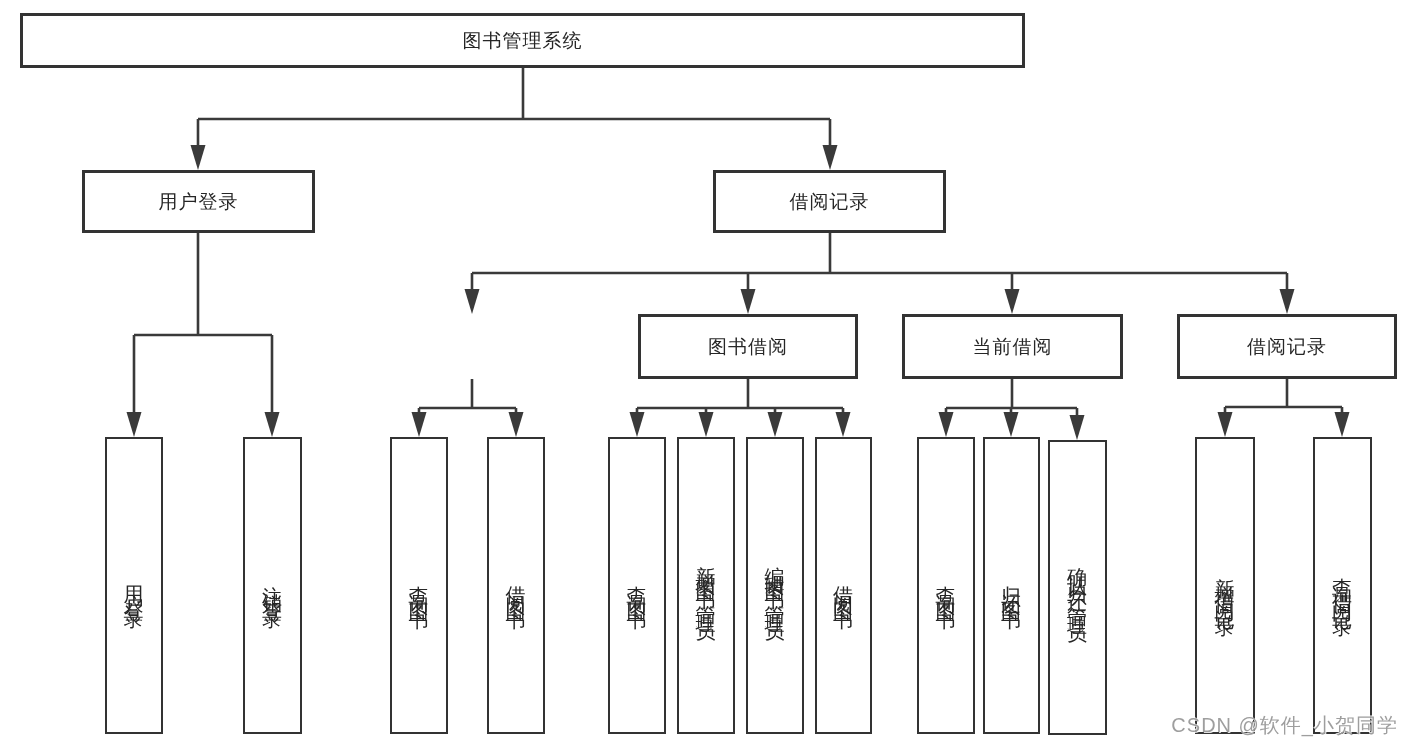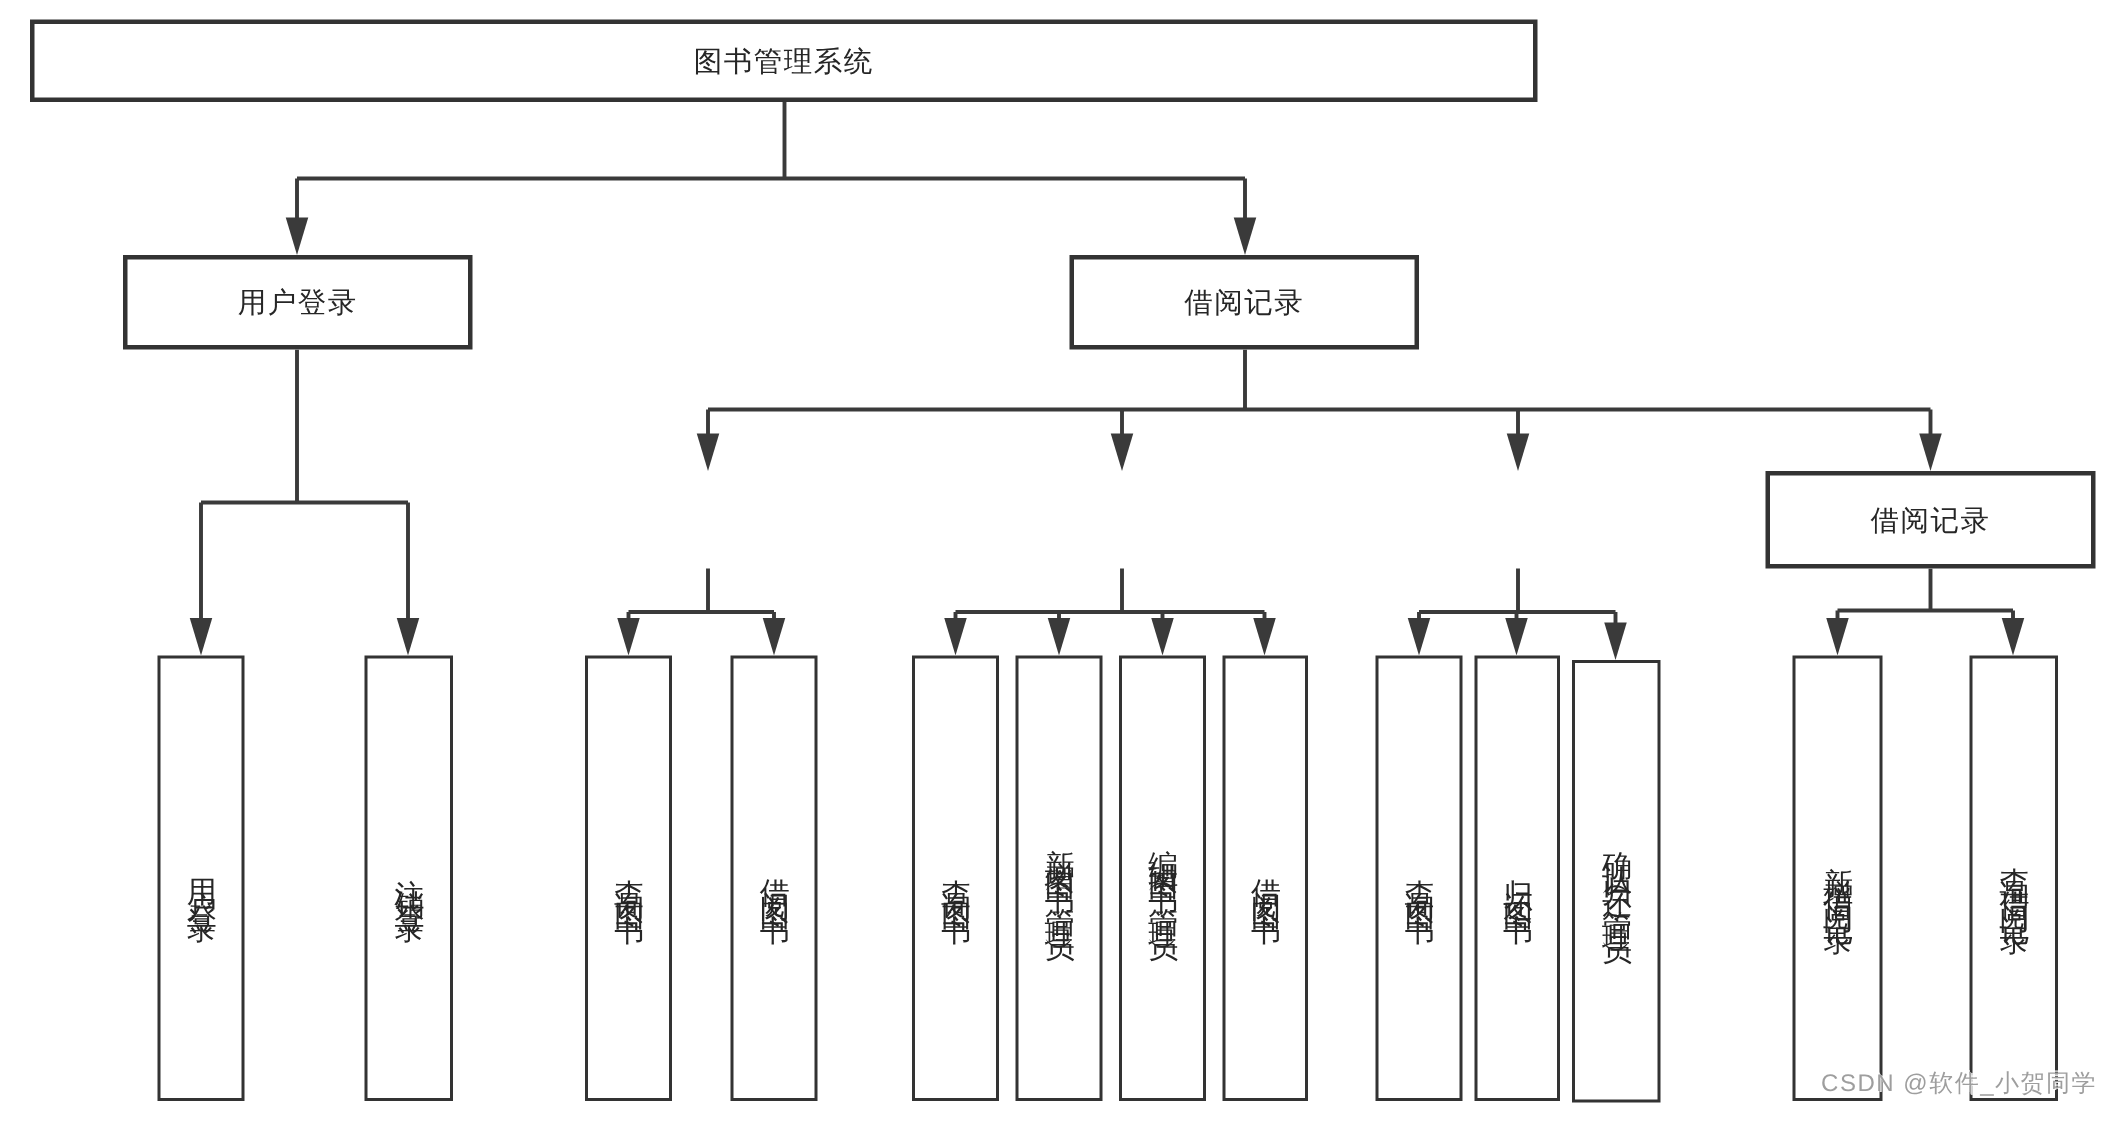--- a/index.html
+++ b/index.html
@@ -42,21 +42,21 @@
     font-size: 20px;
     letter-spacing: 8px;
     line-height: 1;
     white-space: nowrap;
   }
   #watermark {
     position: absolute;
     top: 712px;
     right: 7px;
     z-index: 3;
-    font-size: 16px;
+    font-size: 20px;
     color: #9e9e9e;
     letter-spacing: 1px;
     text-shadow: 1px 1px 0 rgba(255,255,255,0.85), -1px -1px 0 rgba(255,255,255,0.85);
     white-space: nowrap;
   }
   .wire { stroke: #3a3a3a; stroke-width: 2.6; fill: none; }
   .head { fill: #3a3a3a; stroke: none; }
 </style>
 </head>
 <body>
@@ -110,20 +110,26 @@
     <span>图书管理系统</span>
   </div>
 
   <div class="node h" style="left:82px; top:170px; width:233px; height:63px;">
     <span>用户登录</span>
   </div>
   <div class="node h" style="left:713px; top:170px; width:233px; height:63px;">
     <span>借阅记录</span>
   </div>
 
+  <div class="node h" style="left:638px; top:314px; width:220px; height:65px;">
+    <span>图书借阅</span>
+  </div>
+  <div class="node h" style="left:902px; top:314px; width:221px; height:65px;">
+    <span>当前借阅</span>
+  </div>
   <div class="node h" style="left:1177px; top:314px; width:220px; height:65px;">
     <span>借阅记录</span>
   </div>
 
   <div class="node leaf" style="left:105px; top:437px; width:58px; height:297px;">
     <span class="vtext">用户登录</span>
   </div>
   <div class="node leaf" style="left:243px; top:437px; width:59px; height:297px;">
     <span class="vtext">注销登录</span>
   </div>

